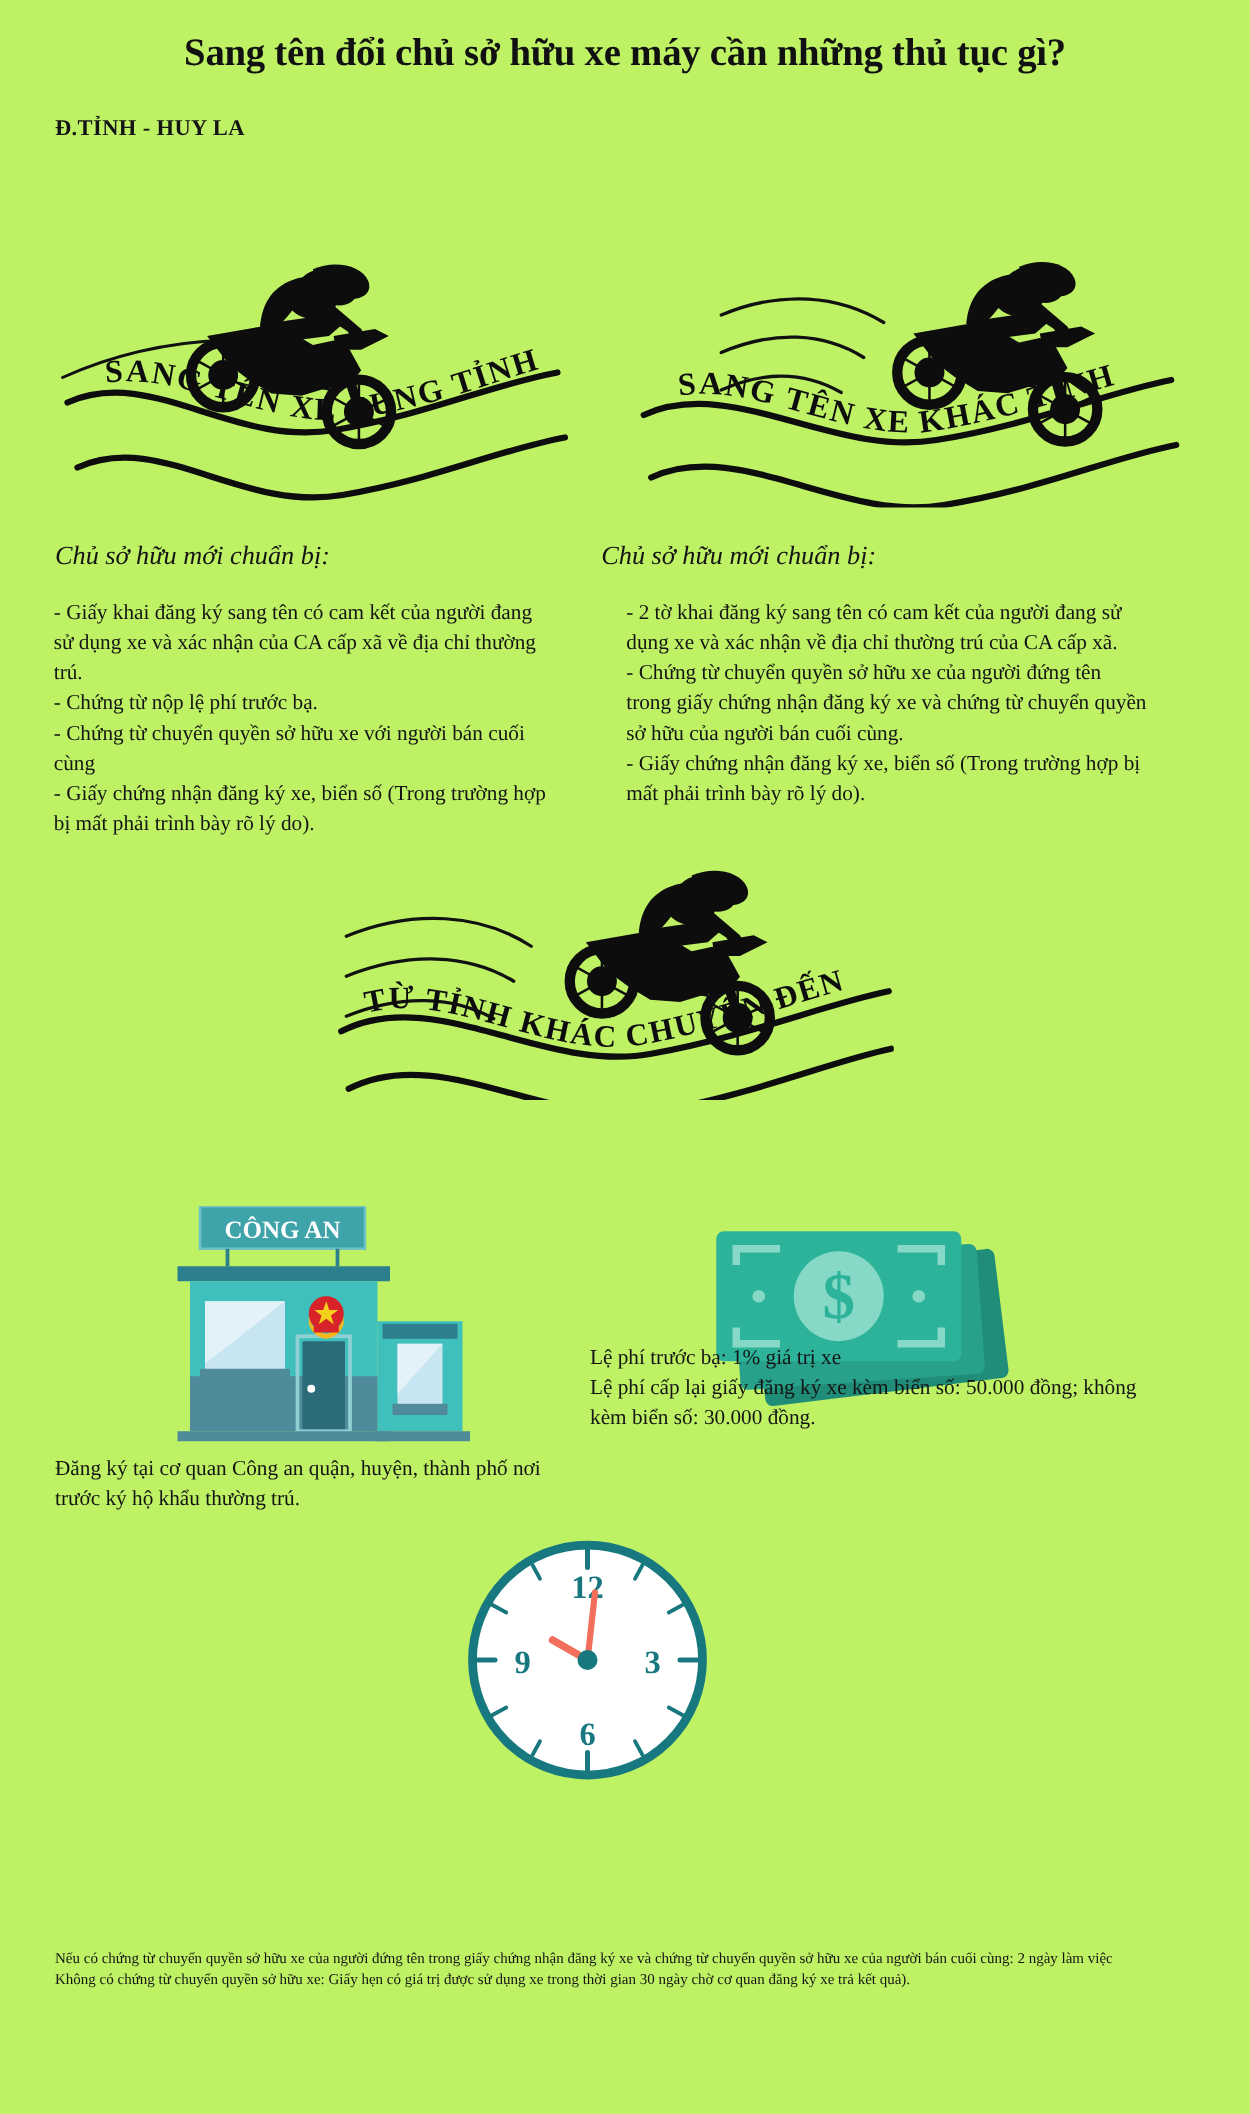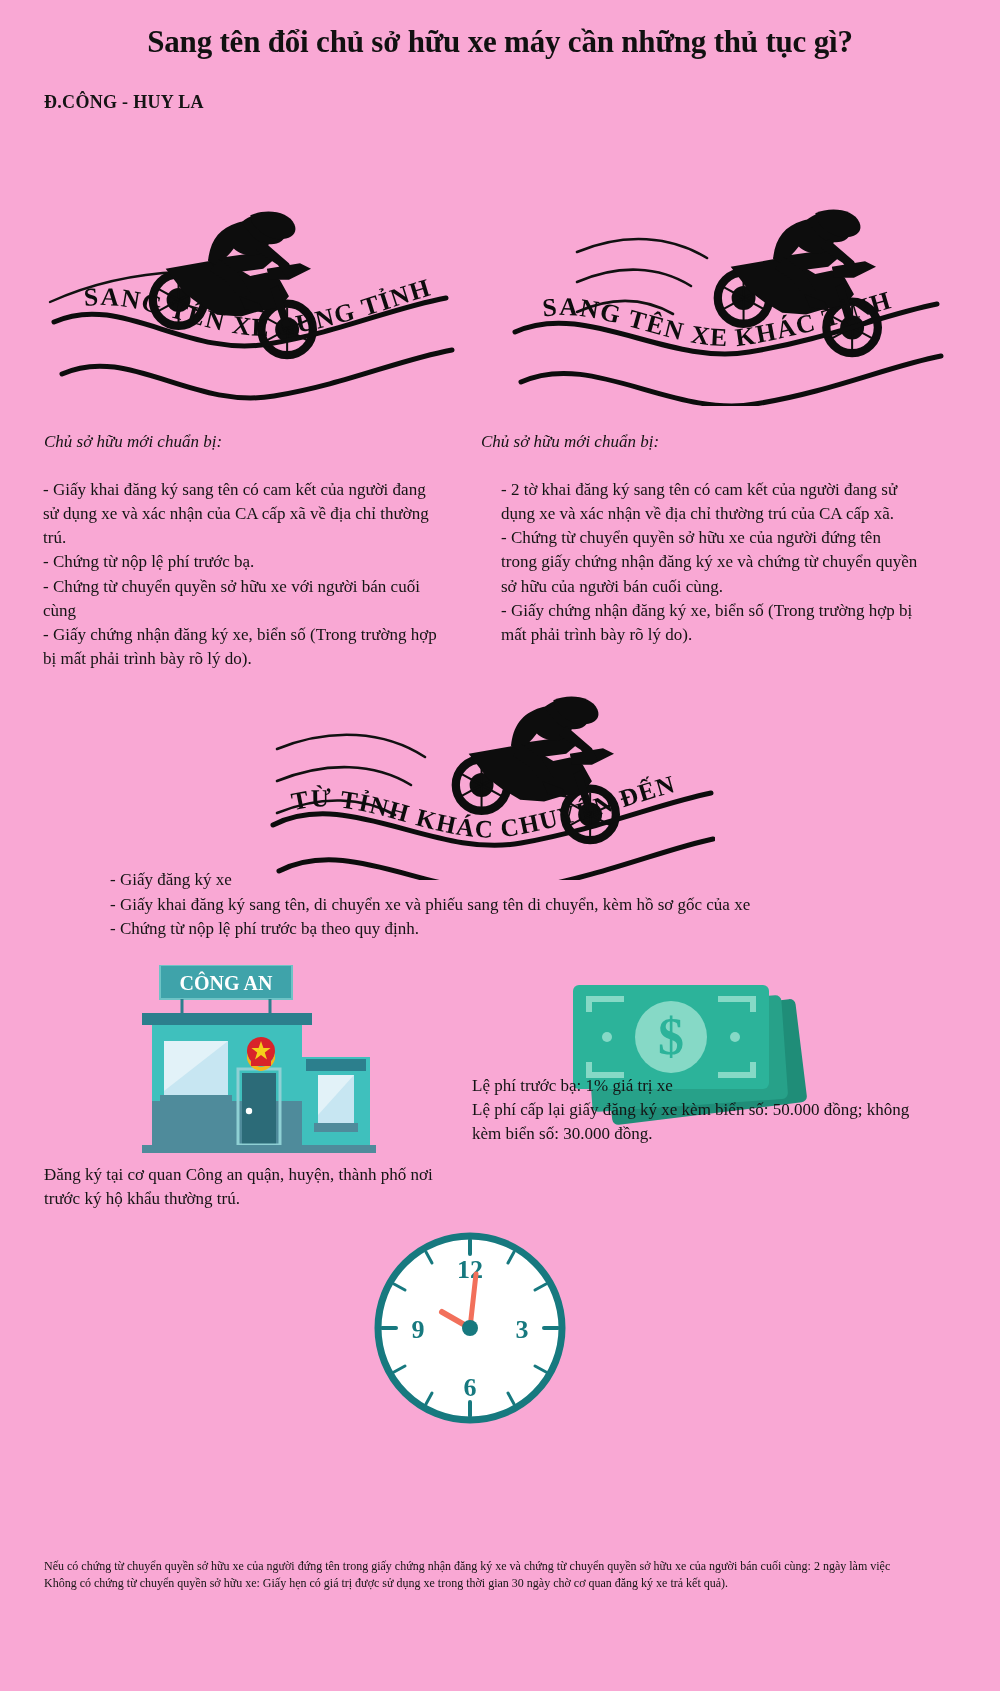--- a/index.html
+++ b/index.html
@@ -7,21 +7,21 @@
     padding: 0;
     background: #ffffff;
   }
   body {
     font-family: "Liberation Serif", "DejaVu Serif", serif;
   }
   .page {
     position: relative;
     width: 1000px;
     height: 1691px;
-    background: #f9a8d4;
+    background: #bef264;
     overflow: hidden;
     margin: 0 auto;
   }
 
   
   .title {
     position: absolute;
     top: 24px;
     left: 0;
     width: 1000px;
@@ -53,21 +53,21 @@
   
   .banner {
     position: absolute;
   }
   .banner svg { display: block; }
 
   
   .col-head {
     position: absolute;
     font-style: italic;
-    font-size: 17px;
+    font-size: 21px;
     color: #141414;
   }
   .col-body {
     position: absolute;
     font-size: 17px;
     line-height: 1.42;
     color: #141414;
     white-space: pre-line;
   }
 
@@ -115,21 +115,21 @@
     font-weight: bold;
     fill: #0d0d0d;
   }
 </style>
 </head>
 <body>
 
 <div class="page">
 
   <div class="title">Sang tên đổi chủ sở hữu xe máy cần những thủ tục gì?</div>
-  <div class="byline">Đ.CÔNG - HUY LA</div>
+  <div class="byline">Đ.TỈNH - HUY LA</div>
 
   <div class="banner" style="top:196px; left:40px;">
     <svg width="420" height="210" viewBox="0 0 420 210">
       <defs>
         <path id="ribbonPathA" d="M18,118 C90,86 170,152 250,138 C320,126 368,104 404,96"></path>
       </defs>
 
       <g stroke="#111" fill="none" stroke-width="2.4" stroke-linecap="round">
         <path d="M10,106 C50,88 92,78 140,76"></path>
       </g>
@@ -309,23 +309,20 @@
       <g fill="none" stroke="#0d0d0d" stroke-width="5" stroke-linecap="round">
         <path d="M18,160 C92,122 180,194 266,178 C344,164 406,138 456,128"></path>
         <path d="M24,206 C98,168 186,240 272,224 C350,210 410,184 458,174"></path>
       </g>
       <text class="ribbon-text" font-size="25" letter-spacing="1.4">
         <textPath href="#ribbonPathC" startOffset="4%">TỪ TỈNH KHÁC CHUYỂN ĐẾN</textPath>
       </text>
     </svg>
   </div>
 
-  <div class="mid-body">- Giấy đăng ký xe
-- Giấy khai đăng ký sang tên, di chuyển xe và phiếu sang tên di chuyển, kèm hồ sơ gốc của xe
-- Chứng từ nộp lệ phí trước bạ theo quy định.</div>
 
   <div class="banner" style="top:965px; left:130px;">
     <svg width="330" height="190" viewBox="0 0 330 190">
 
       <rect x="30" y="0" width="132" height="34" fill="#3fa3aa"></rect>
       <rect x="30" y="0" width="132" height="34" fill="none" stroke="#6fc3c6" stroke-width="2"></rect>
       <text x="96" y="25" text-anchor="middle" font-size="20" font-weight="bold" font-family="'Liberation Serif',serif" fill="#ffffff">
         <tspan>CÔNG AN</tspan>
       </text>
       <line x1="52" y1="34" x2="52" y2="48" stroke="#2c7f8d" stroke-width="3"></line>

